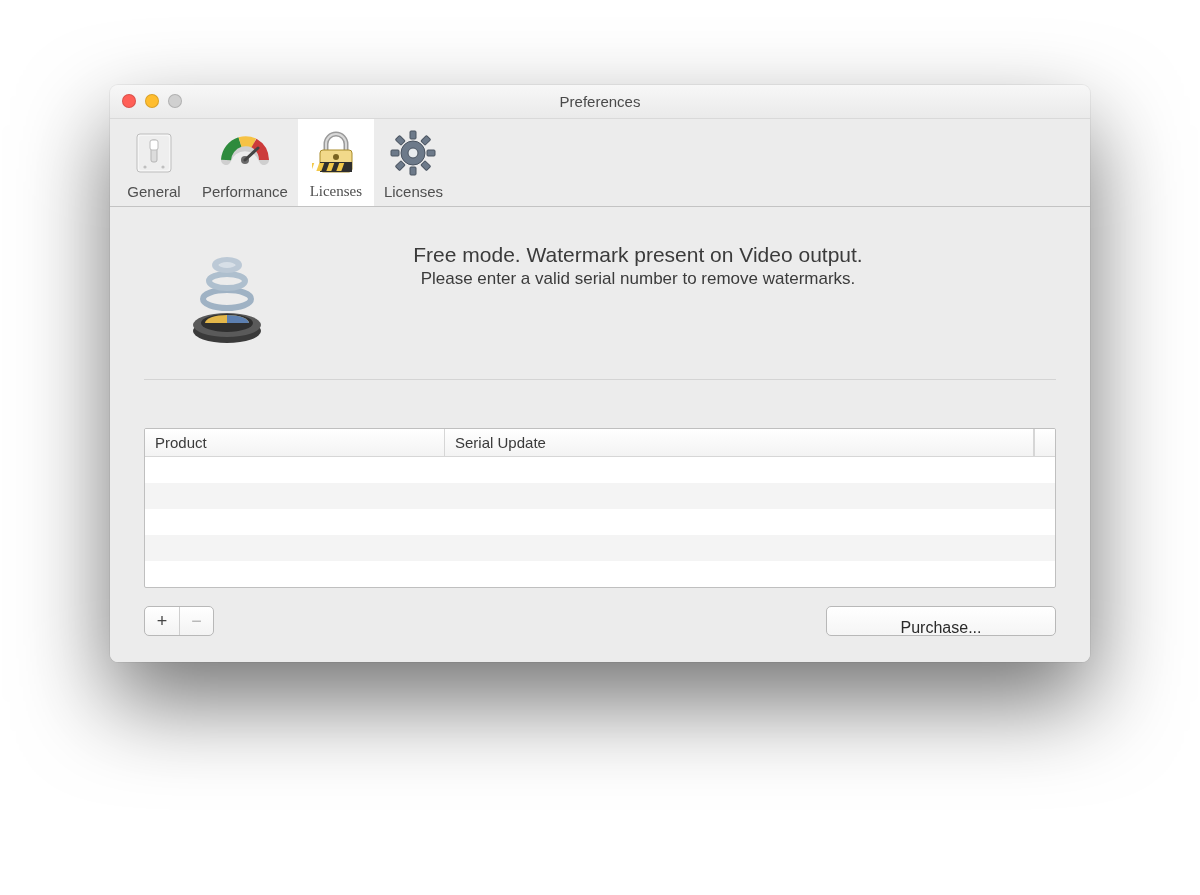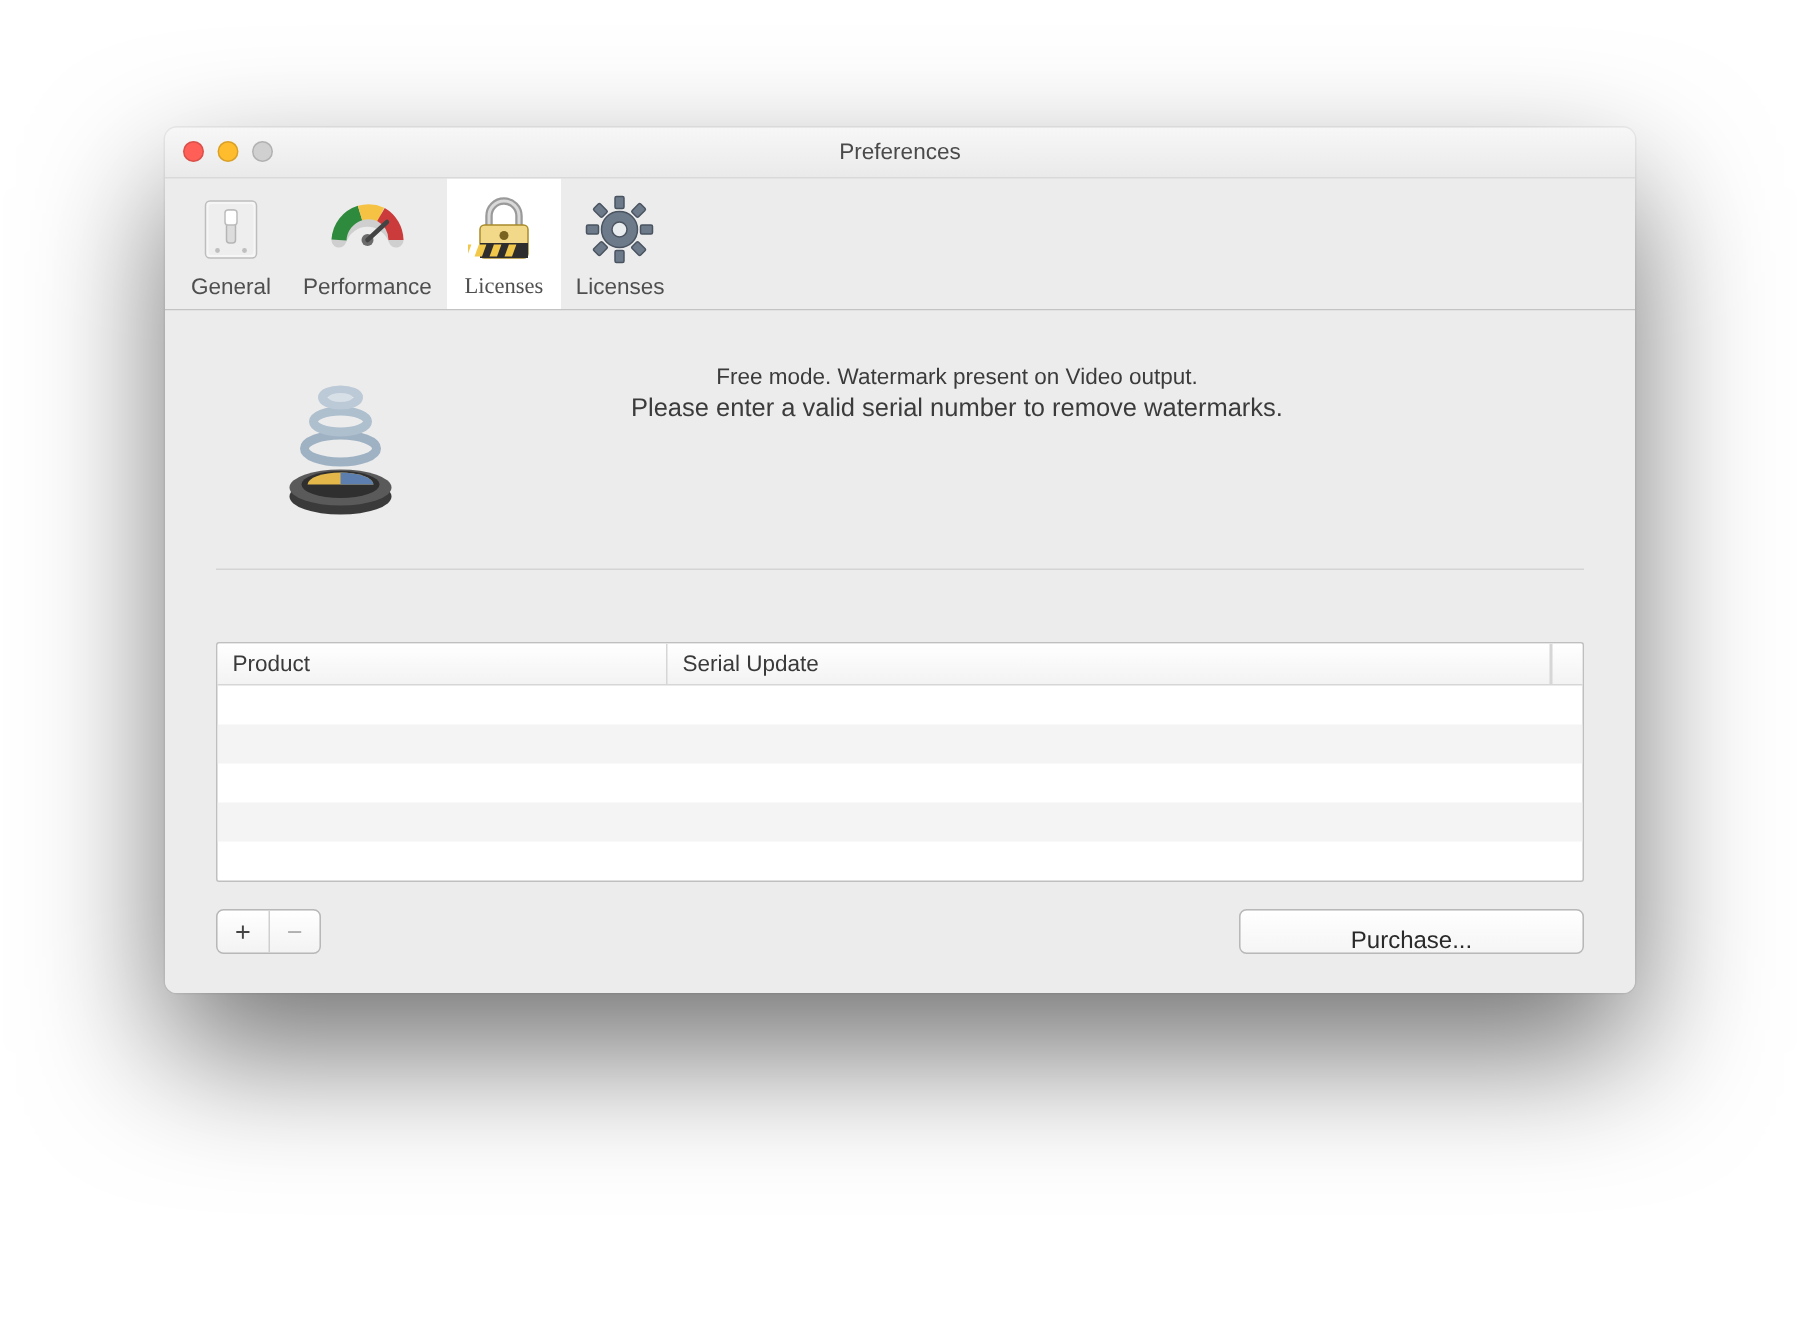--- a/index.html
+++ b/index.html
@@ -84,21 +84,21 @@
     width: 110px; flex: 0 0 110px;
     display:flex; align-items:center; justify-content:center;
   }
   .hero-text {
     flex: 1;
     text-align: center;
     padding-top: 4px;
     padding-right: 70px;
   }
   .hero-text .line1 {
-    font-size: 15px; color: #3b3b3b;
+    font-size: 21px; color: #3b3b3b;
   }
   .hero-text .line2 {
     font-size: 17px; color: #3b3b3b; margin-top: 2px;
   }
   .divider {
     height: 1px; background: #d4d4d4; margin: 0 0 48px 0;
   }
   
   .table {
     border: 1px solid #bfbfbf;

